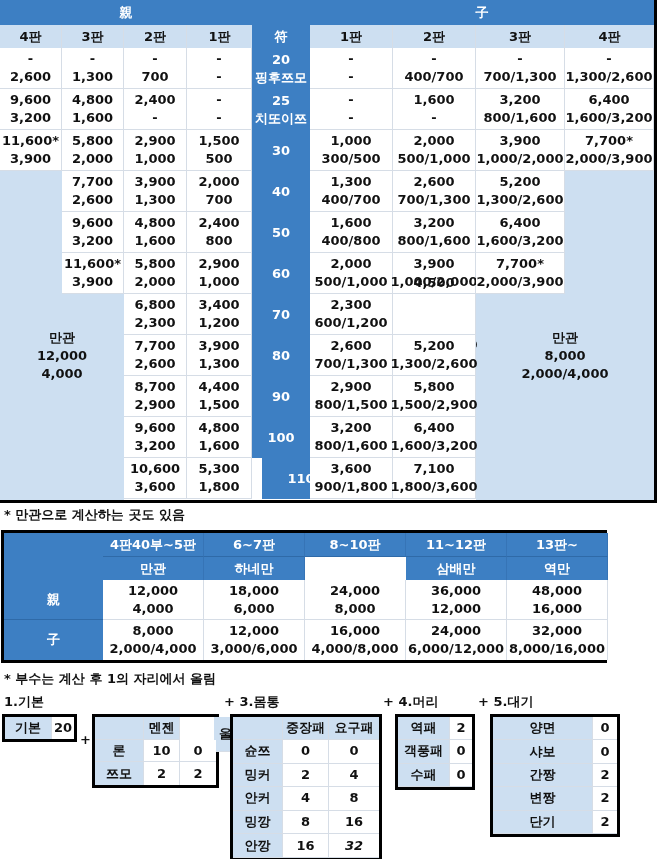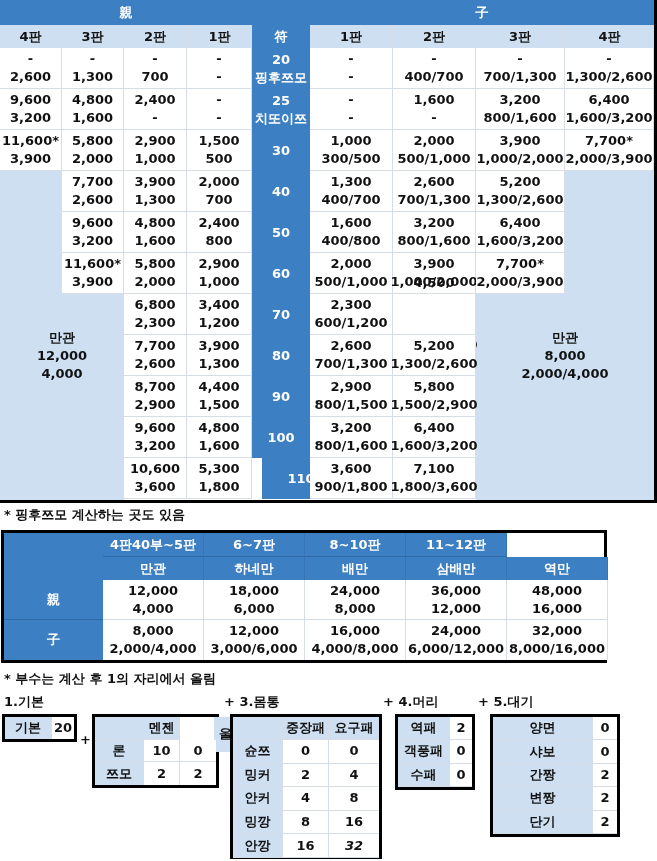--- a/index.html
+++ b/index.html
@@ -335,21 +335,21 @@
     <div class="cell white bd-rb" style="left:310px;top:458px;width:83px;height:41px;">
       <span class="line">3,600</span>
       <span class="line">900/1,800</span>
     </div>
     <div class="cell white bd-rb" style="left:393px;top:458px;width:83px;height:41px;">
       <span class="line">7,100</span>
       <span class="line">1,800/3,600</span>
     </div>
   </div>
 
-<div class="note" style="left:4px;top:506px;">* 핑후쯔모 계산하는 곳도 있음</div>
+<div class="note" style="left:4px;top:506px;">* 만관으로 계산하는 곳도 있음</div>
 
 <div class="frame" style="left:1px;top:530px;width:606px;height:133px;">
   <div class="cell blue" style="left:0;top:0;width:99px;height:47px;"></div>
   <div id="limit-cols"></div>
   <div class="cell blue bdb-blue" style="left:0;top:47px;width:99px;height:40px;">親</div>
   <div class="cell blue" style="left:0;top:87px;width:99px;height:40px;">子</div>
 <div class="cell blue bdb-blue" style="left:99px;top:0;width:101px;height:24px;border-right:1px solid #3674b6;">4판40부~5판</div>
     <div class="cell blue" style="left:99px;top:24px;width:101px;height:23px;border-right:1px solid #3674b6;">만관</div>
     <div class="cell white bd-rb" style="left:99px;top:47px;width:101px;height:40px;">
       <span class="line">12,000</span>
@@ -363,39 +363,39 @@
     <div class="cell blue" style="left:200px;top:24px;width:101px;height:23px;border-right:1px solid #3674b6;">하네만</div>
     <div class="cell white bd-rb" style="left:200px;top:47px;width:101px;height:40px;">
       <span class="line">18,000</span>
       <span class="line">6,000</span>
     </div>
     <div class="cell white bd-r" style="left:200px;top:87px;width:101px;height:40px;">
       <span class="line">12,000</span>
       <span class="line">3,000/6,000</span>
     </div>
     <div class="cell blue bdb-blue" style="left:301px;top:0;width:101px;height:24px;border-right:1px solid #3674b6;">8~10판</div>
-    <div class="cell blue" style="left:301px;top:24px;width:101px;height:23px;border-right:1px solid #3674b6;">배만</div>
     <div class="cell white bd-rb" style="left:301px;top:47px;width:101px;height:40px;">
       <span class="line">24,000</span>
       <span class="line">8,000</span>
     </div>
     <div class="cell white bd-r" style="left:301px;top:87px;width:101px;height:40px;">
       <span class="line">16,000</span>
       <span class="line">4,000/8,000</span>
     </div>
     <div class="cell blue bdb-blue" style="left:402px;top:0;width:101px;height:24px;border-right:1px solid #3674b6;">11~12판</div>
     <div class="cell blue" style="left:402px;top:24px;width:101px;height:23px;border-right:1px solid #3674b6;">삼배만</div>
     <div class="cell white bd-rb" style="left:402px;top:47px;width:101px;height:40px;">
       <span class="line">36,000</span>
       <span class="line">12,000</span>
     </div>
     <div class="cell white bd-r" style="left:402px;top:87px;width:101px;height:40px;">
       <span class="line">24,000</span>
       <span class="line">6,000/12,000</span>
     </div>
+    <div class="cell blue bdb-blue" style="left:503px;top:0;width:101px;height:24px;border-right:1px solid #3674b6;">13판~</div>
     <div class="cell blue" style="left:503px;top:24px;width:101px;height:23px;border-right:1px solid #3674b6;">역만</div>
     <div class="cell white bd-rb" style="left:503px;top:47px;width:101px;height:40px;">
       <span class="line">48,000</span>
       <span class="line">16,000</span>
     </div>
     <div class="cell white bd-r" style="left:503px;top:87px;width:101px;height:40px;">
       <span class="line">32,000</span>
       <span class="line">8,000/16,000</span>
     </div>
   </div>

